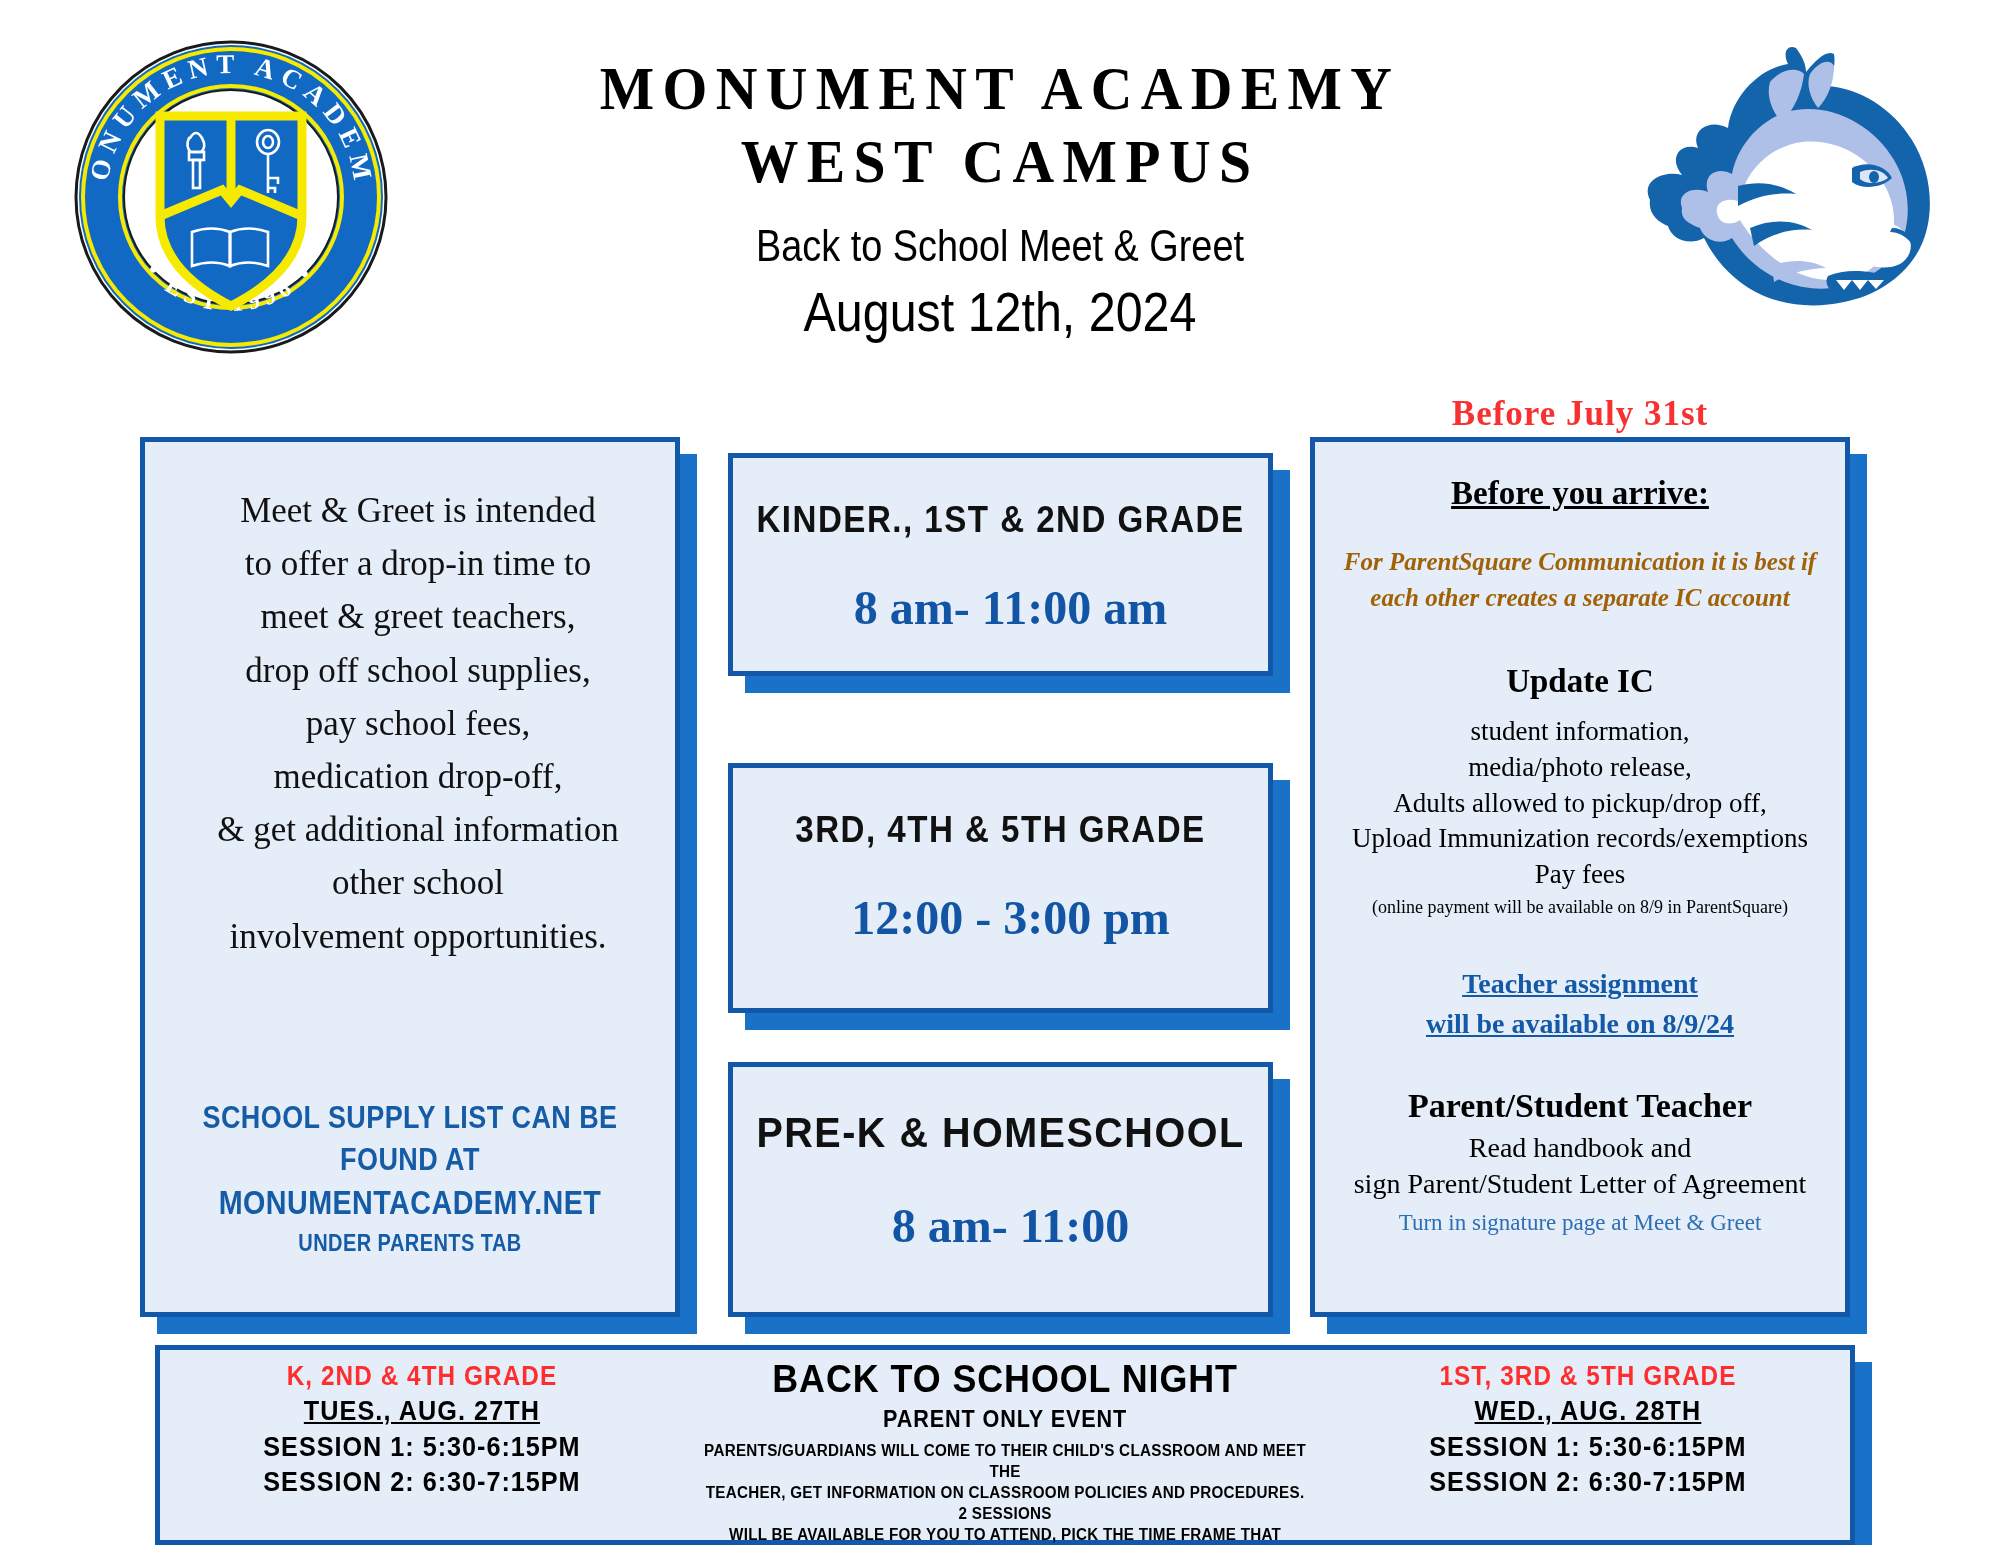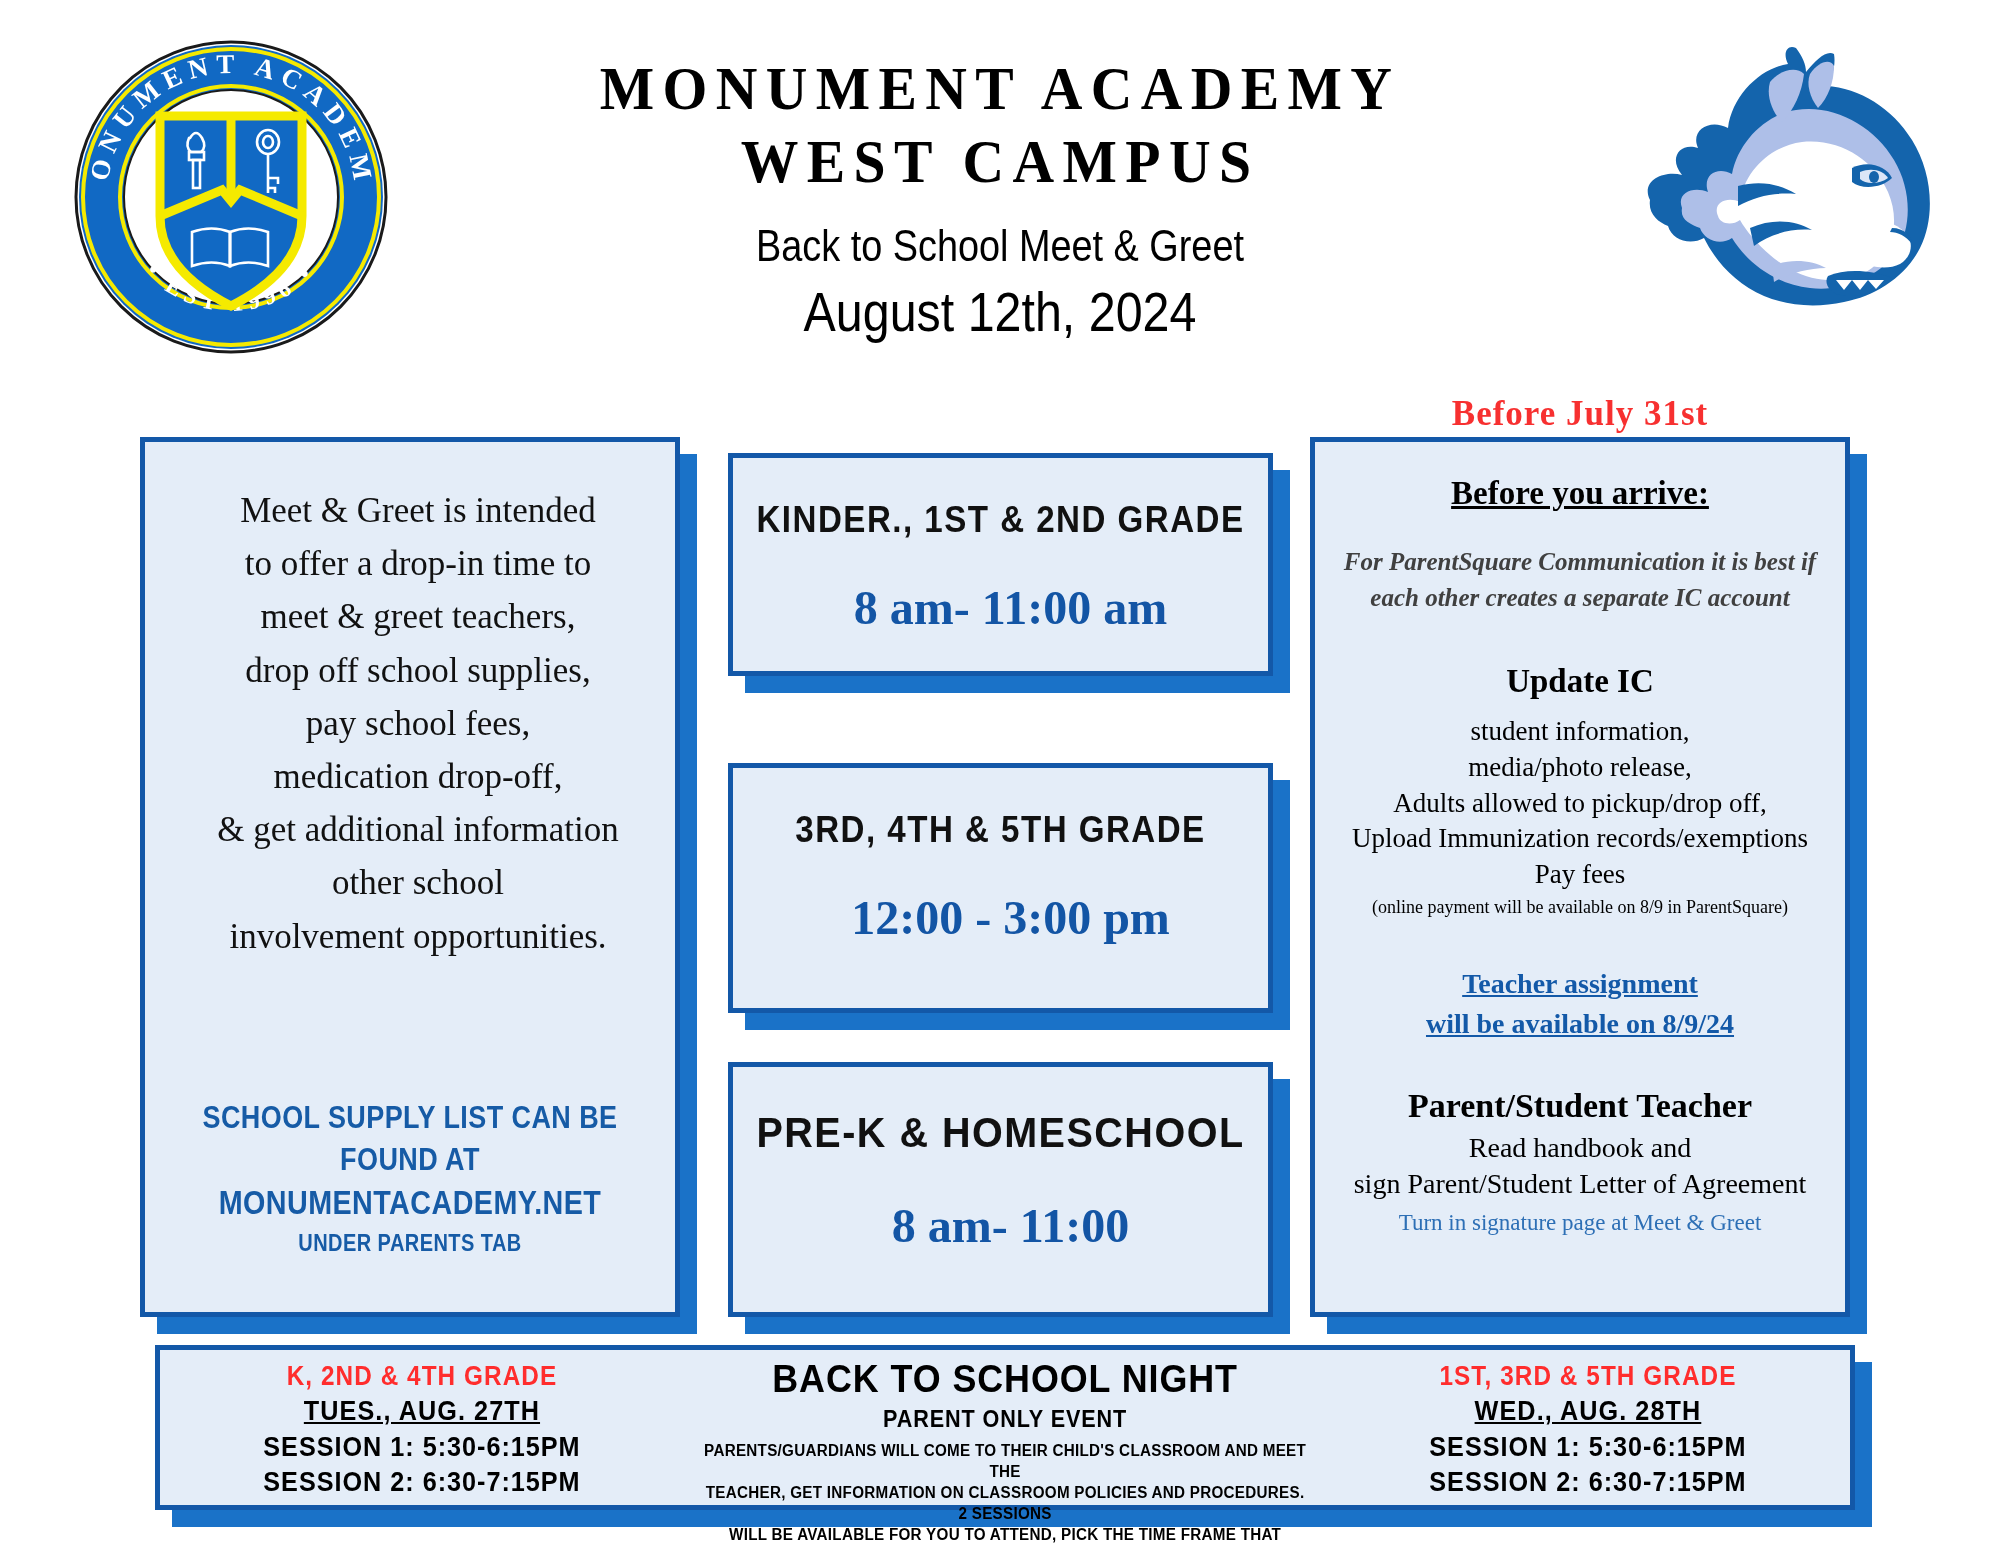--- a/index.html
+++ b/index.html
@@ -179,21 +179,21 @@
     font-size: 33px;
     text-decoration: underline;
     line-height: 1.4;
     margin-top: 6px;
   }
   .r-red-italic {
     font-family: "Liberation Serif", "DejaVu Serif", serif;
     font-weight: bold;
     font-style: italic;
     font-size: 25px;
-    color: #404040;
+    color: #a16207;
     line-height: 1.42;
     margin-top: 28px;
   }
   .r-red-italic span { display: block; }
   .r-section-head {
     font-family: "Liberation Serif", "DejaVu Serif", serif;
     font-weight: bold;
     font-size: 33px;
     margin-top: 46px;
     line-height: 1.25;
@@ -239,21 +239,21 @@
     font-family: "Liberation Serif", "DejaVu Serif", serif;
     font-size: 23px;
     color: #2d6fb5;
     line-height: 1.4;
     margin-top: 4px;
   }
 
   
   #panel-bottom {
     left: 155px; top: 1345px;
-    width: 1700px; height: 165px;
+    width: 1700px; height: 200px;
     padding: 0;
     display: flex;
     align-items: stretch;
   }
   .bottom-col {
     box-sizing: border-box;
     padding-top: 10px;
   }
   .bottom-col.side {
     width: 31%;

